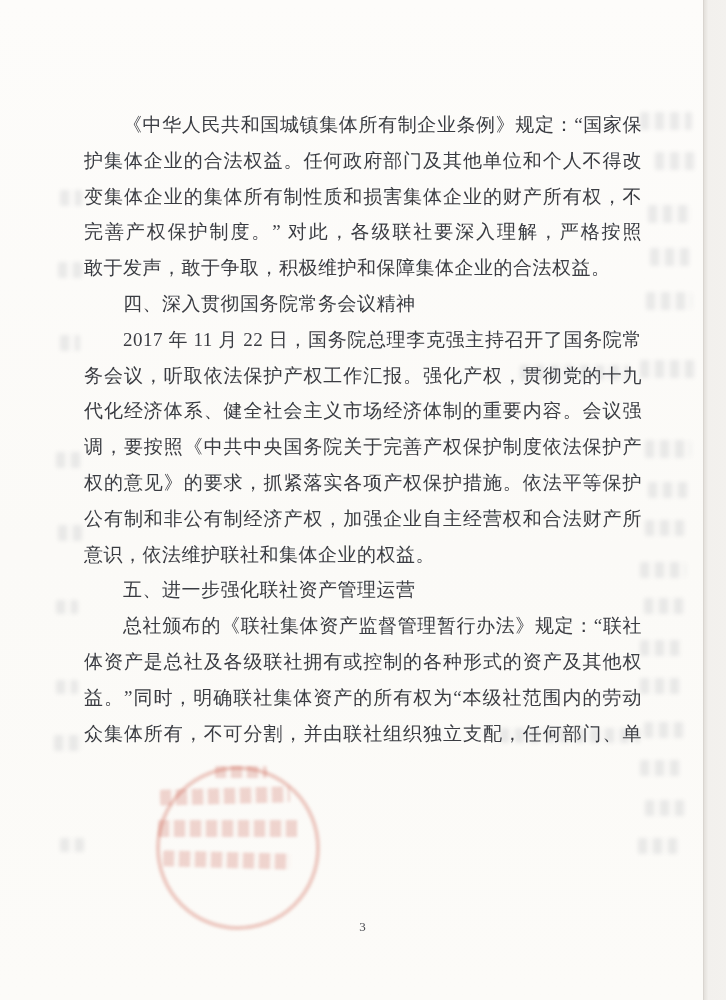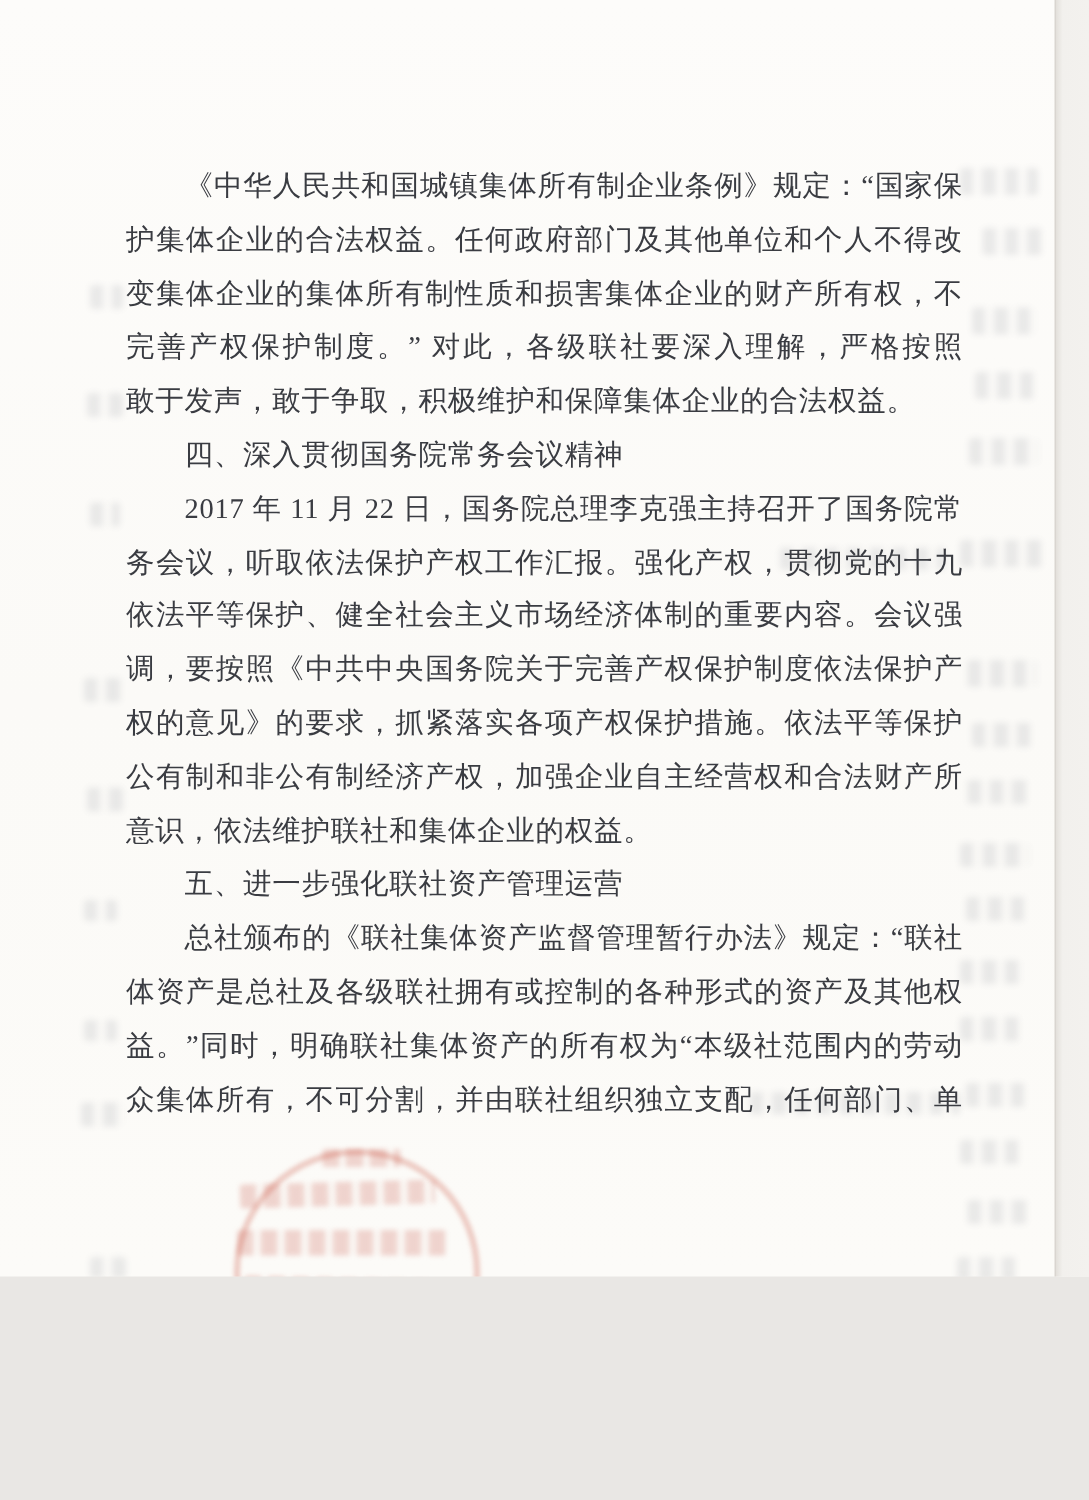--- a/index.html
+++ b/index.html
@@ -5,21 +5,21 @@
   * { margin: 0; padding: 0; box-sizing: border-box; }
   html, body { width: 726px; height: 1000px; }
   body {
     font-family: "Liberation Serif", "DejaVu Serif", serif;
     background: #e9e7e4;
     overflow: hidden;
   }
   .scan {
     position: relative;
     width: 726px;
-    height: 851px;
+    height: 1000px;
     background: linear-gradient(180deg, #fdfcfa 0%, #fbfaf7 55%, #fcfbf8 100%);
     overflow: hidden;
     padding-left: 24px;
   }
   
   .edge {
     position: absolute;
     top: 0; right: 0;
     width: 23px; height: 1000px;
     background: linear-gradient(90deg, #e3e0db 0%, #f2f0ed 20%, #f3f1ee 100%);
@@ -131,21 +131,21 @@
 
   <div class="textblock">
       <div class="line indent justify">《中华人民共和国城镇集体所有制企业条例》规定：“国家保</div>
       <div class="line justify">护集体企业的合法权益。任何政府部门及其他单位和个人不得改</div>
       <div class="line justify">变集体企业的集体所有制性质和损害集体企业的财产所有权，不</div>
       <div class="line justify">完善产权保护制度。” 对此，各级联社要深入理解，严格按照《条</div>
       <div class="line">敢于发声，敢于争取，积极维护和保障集体企业的合法权益。</div>
       <div class="line indent">四、深入贯彻国务院常务会议精神</div>
       <div class="line indent justify">2017 年 11 月 22 日，国务院总理李克强主持召开了国务院常</div>
       <div class="line justify">务会议，听取依法保护产权工作汇报。强化产权，贯彻党的十九</div>
-      <div class="line justify">依法平等保护、健全社会主义市场经济体制的重要内容。会议强</div>
+      <div class="line justify">代化经济体系、健全社会主义市场经济体制的重要内容。会议强</div>
       <div class="line justify">调，要按照《中共中央国务院关于完善产权保护制度依法保护产</div>
       <div class="line justify">权的意见》的要求，抓紧落实各项产权保护措施。依法平等保护</div>
       <div class="line justify">公有制和非公有制经济产权，加强企业自主经营权和合法财产所</div>
       <div class="line">意识，依法维护联社和集体企业的权益。</div>
       <div class="line indent">五、进一步强化联社资产管理运营</div>
       <div class="line indent justify">总社颁布的《联社集体资产监督管理暂行办法》规定：“联社集</div>
       <div class="line justify">体资产是总社及各级联社拥有或控制的各种形式的资产及其他权</div>
       <div class="line justify">益。”同时，明确联社集体资产的所有权为“本级社范围内的劳动群</div>
       <div class="line">众集体所有，不可分割，并由联社组织独立支配，任何部门、单位</div>
     </div>

